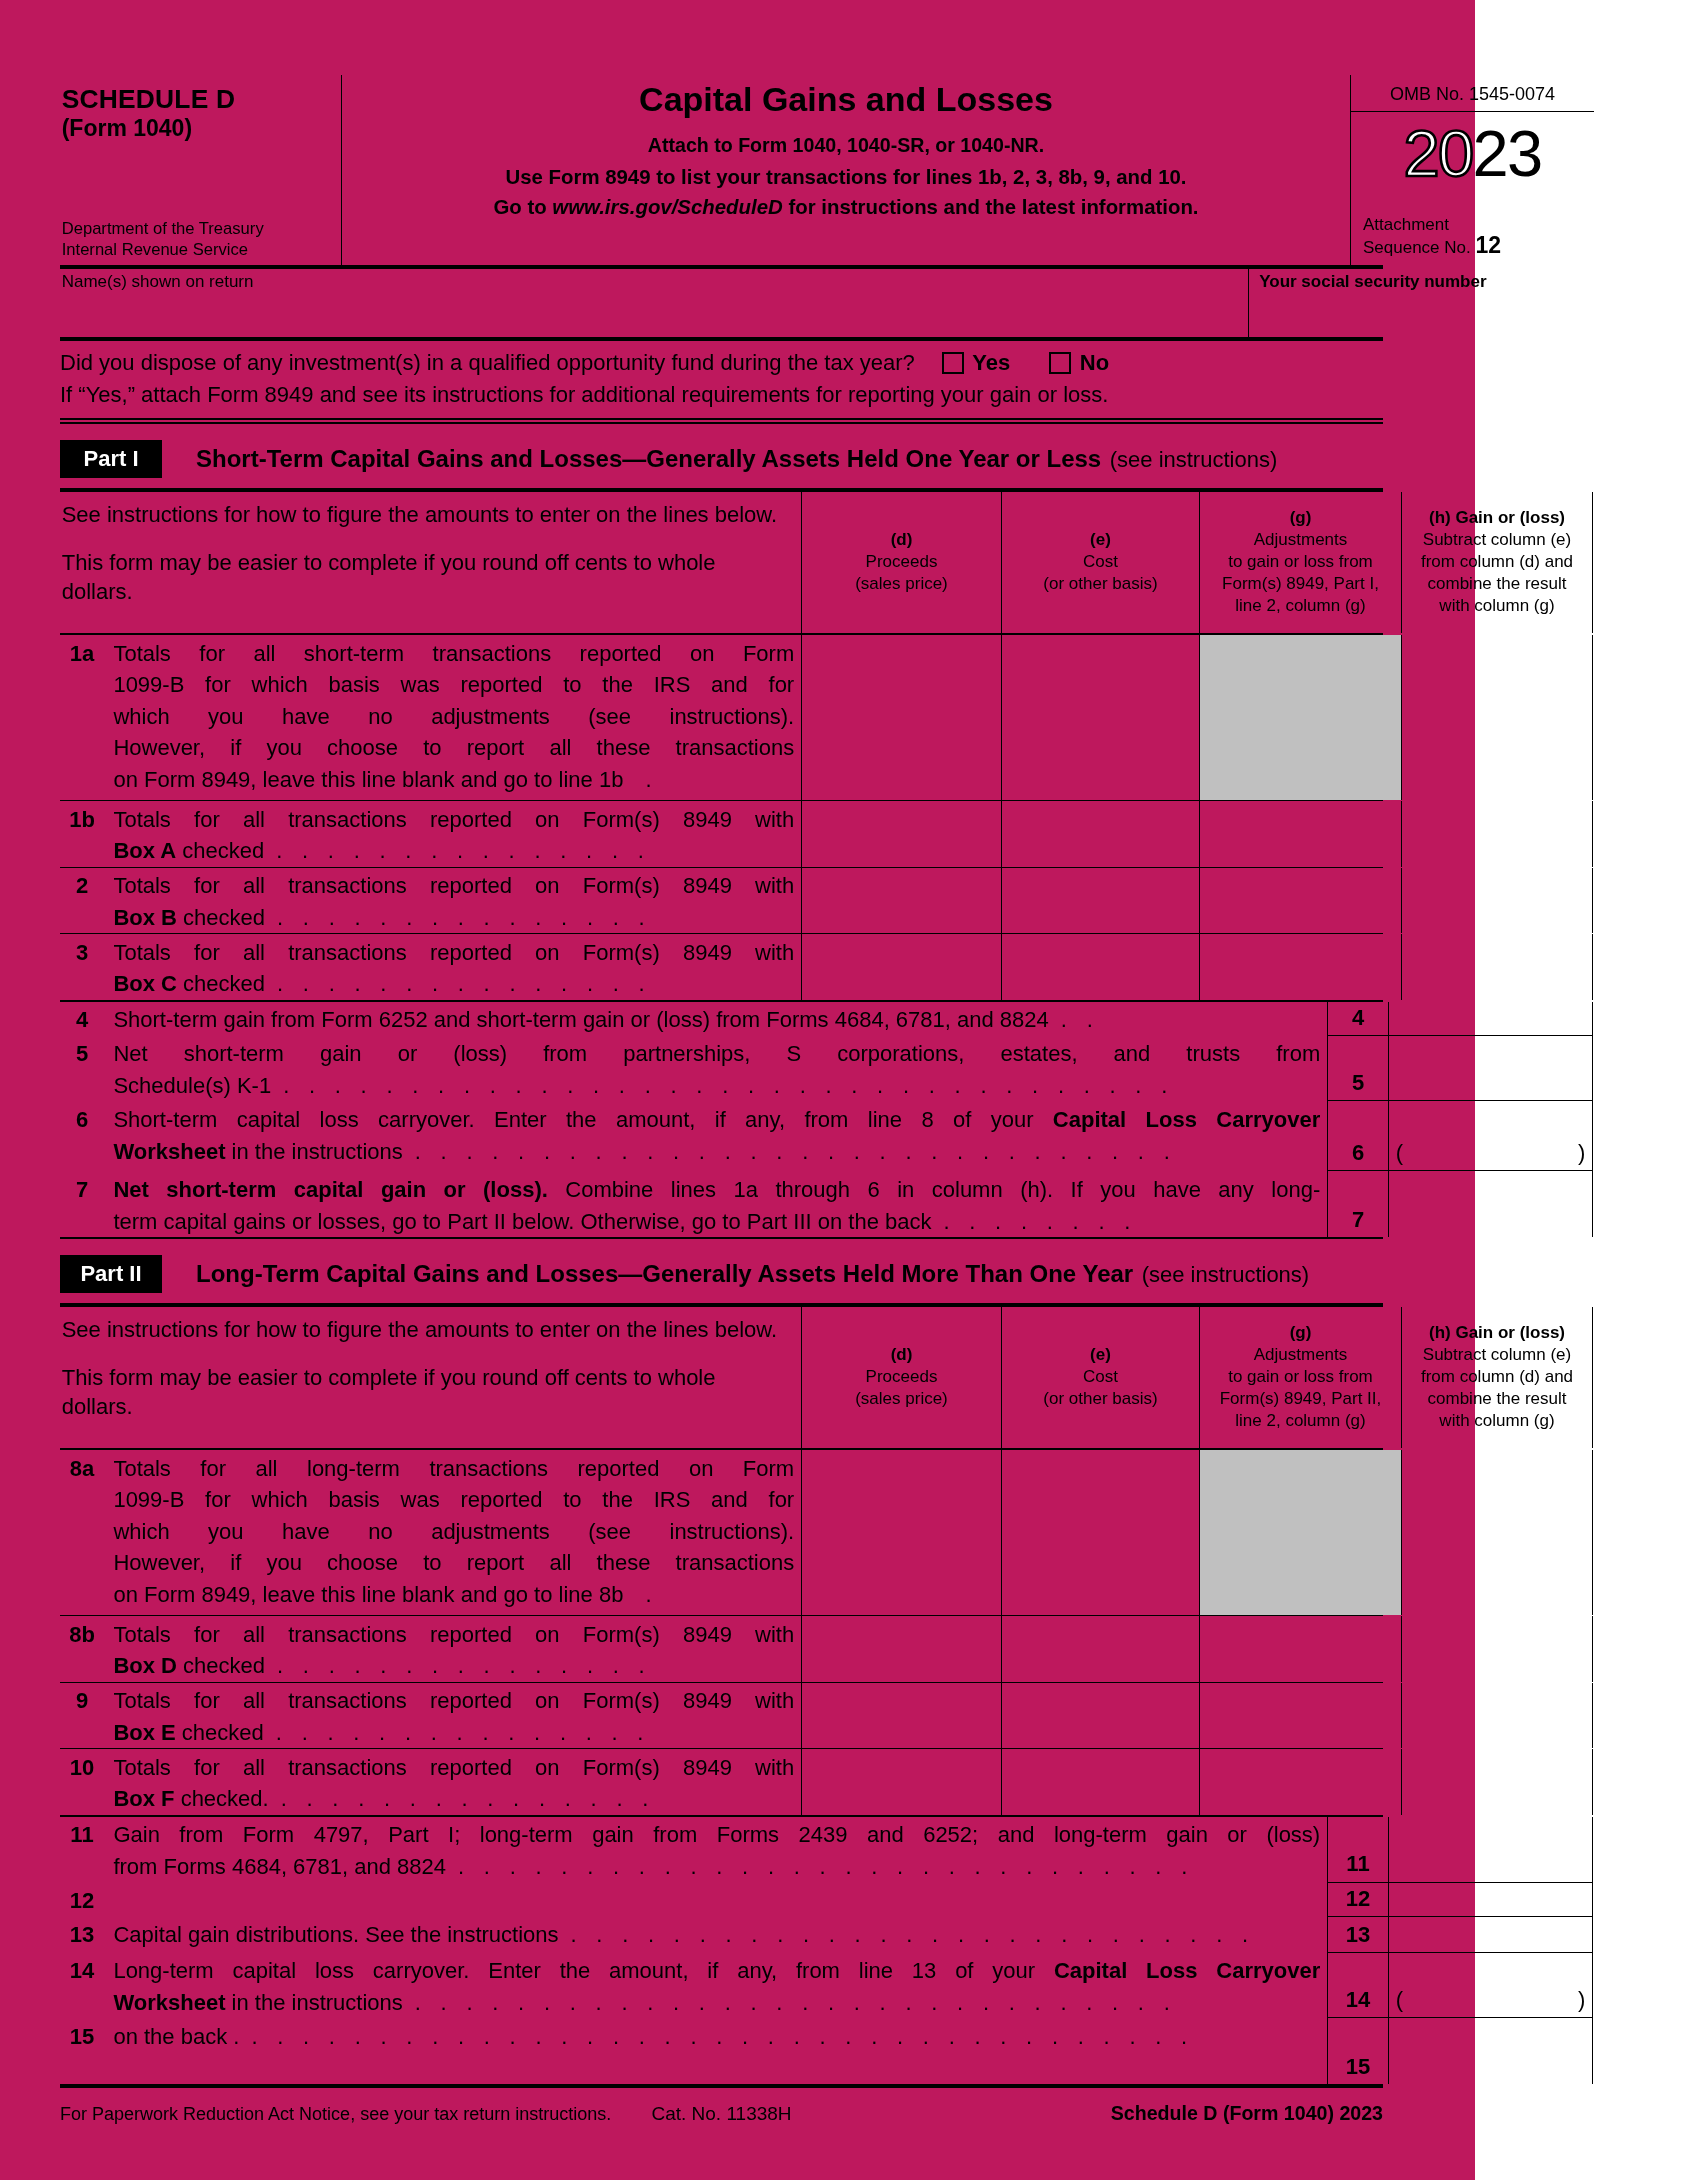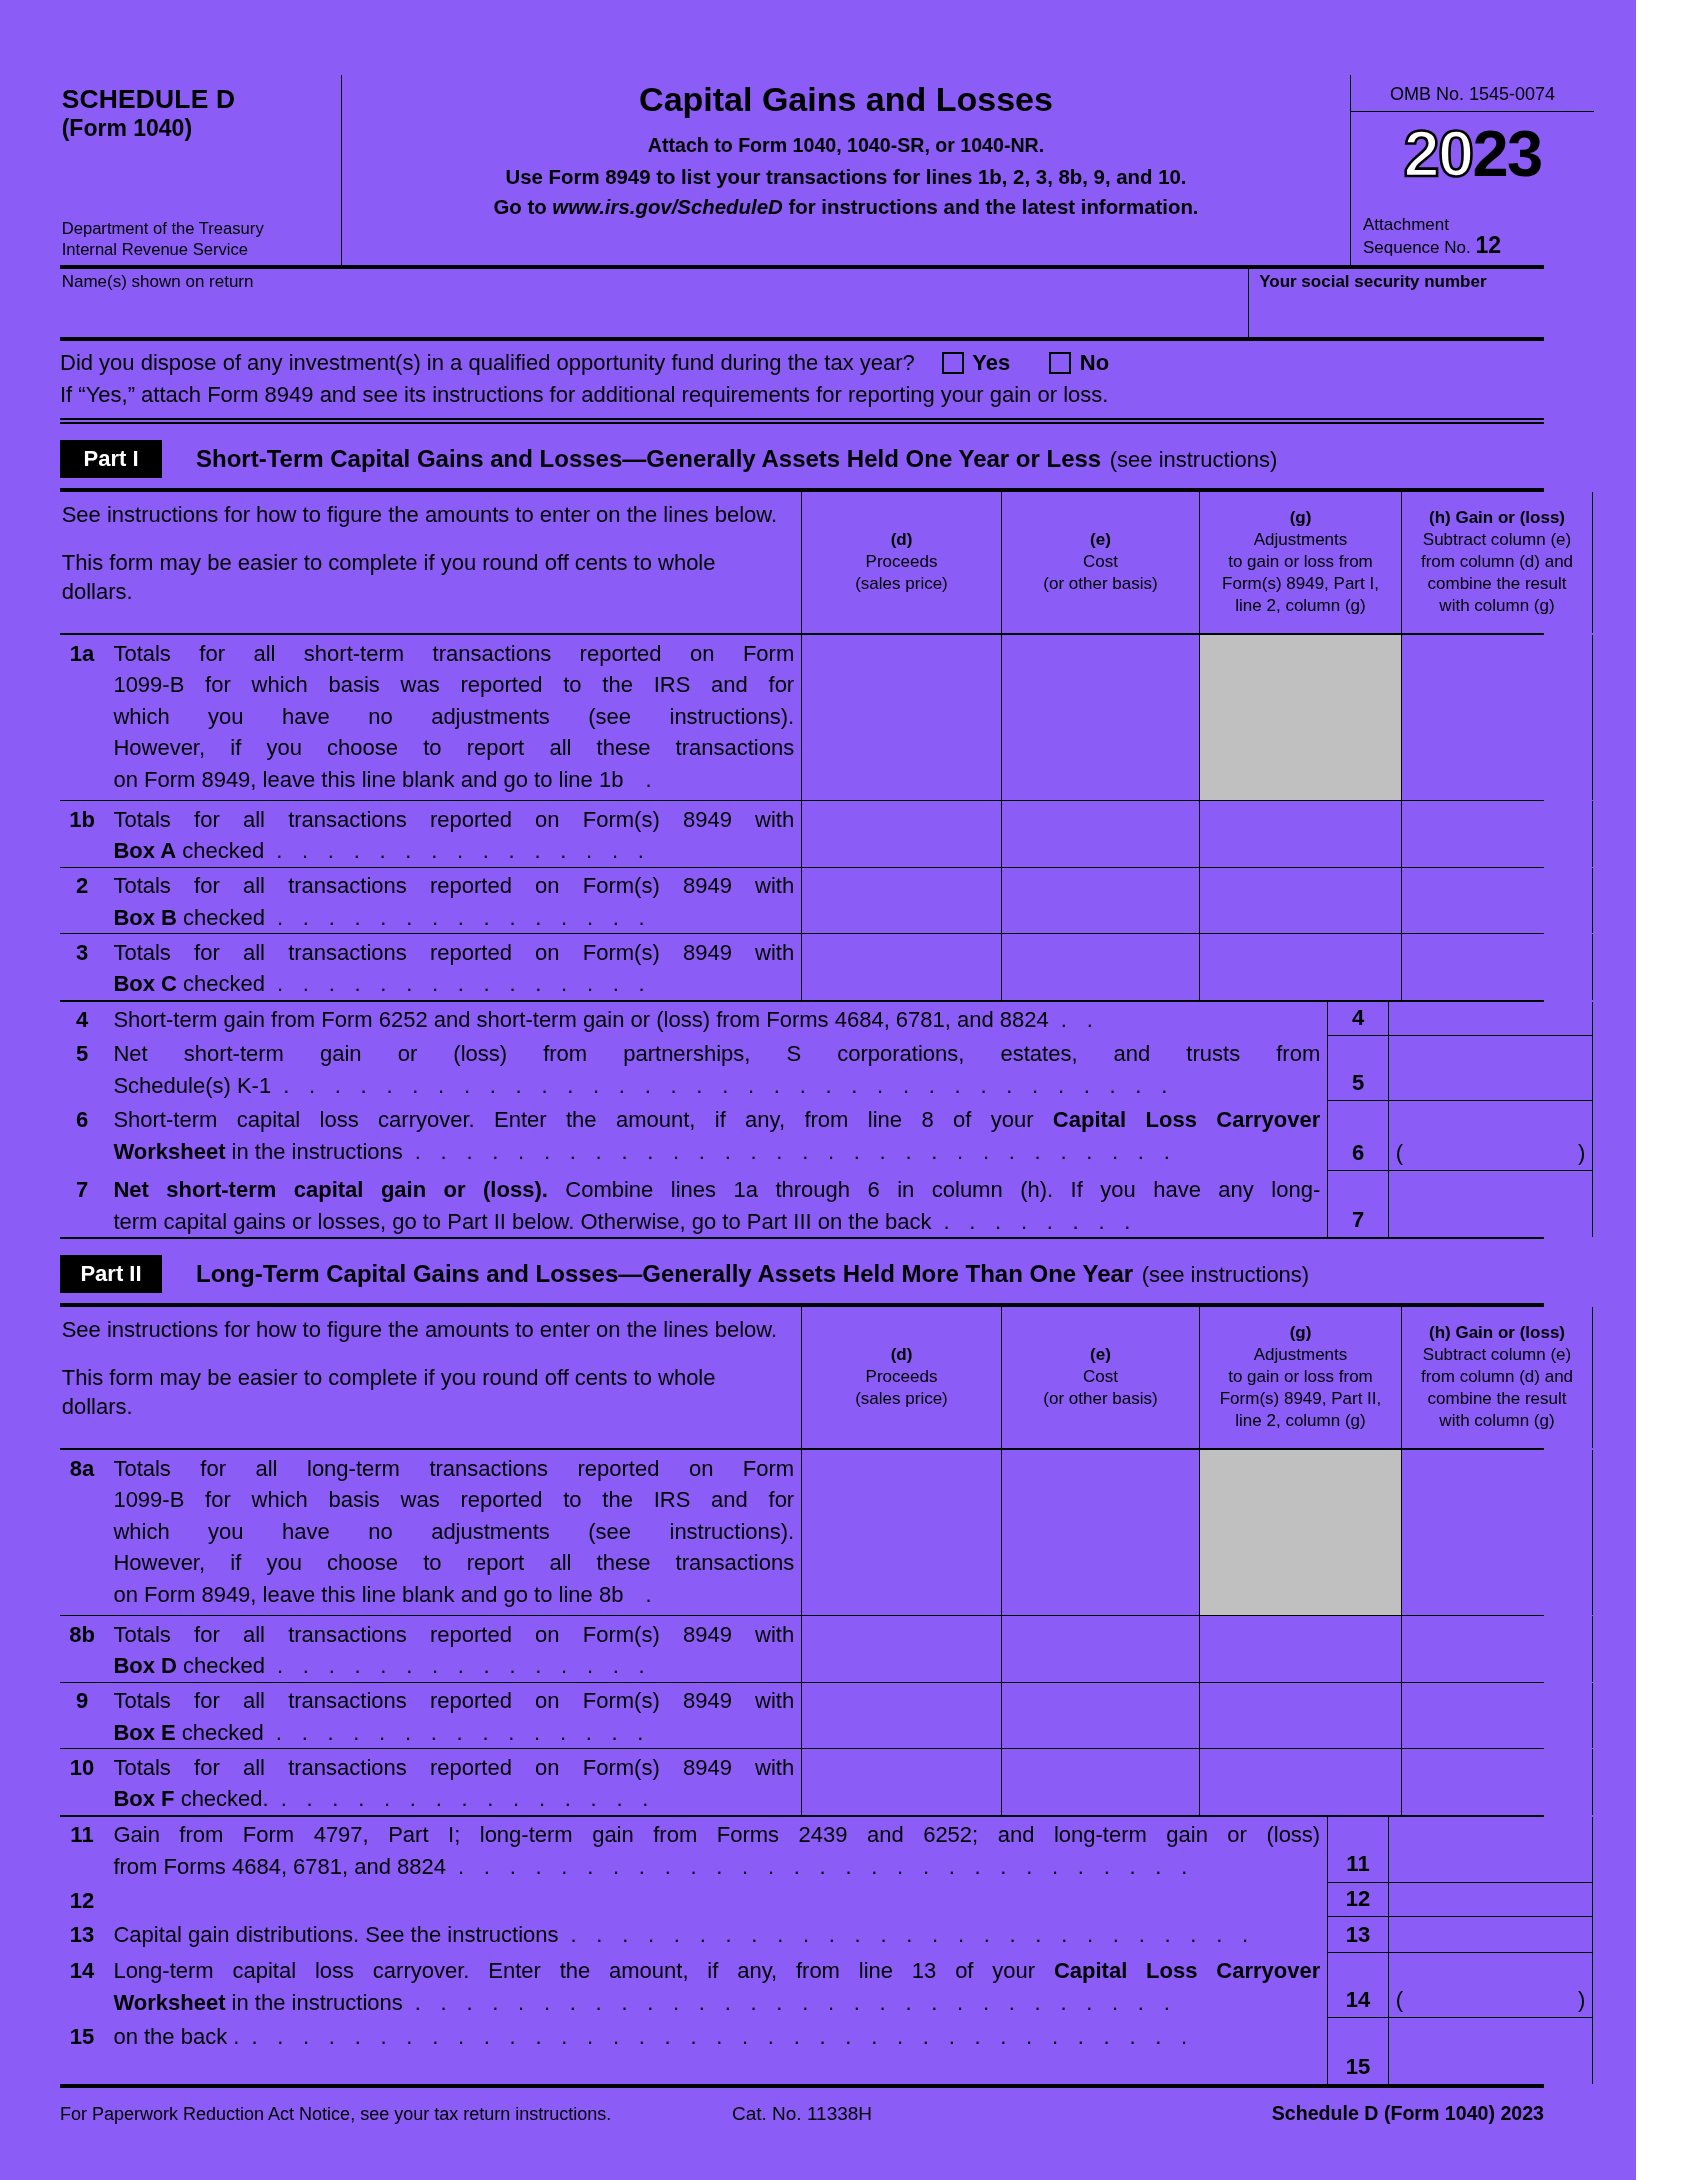--- a/index.html
+++ b/index.html
@@ -1,38 +1,38 @@
 <!DOCTYPE html>
 <html style="font-size:13.6px"><head>
 <meta charset="utf-8">
 <style>
   html,body{margin:0;padding:0;background:#fff;}
   .page{
-    position:relative;width:1636px;height:2181px;background:#8b5cf6;color:#000;
+    position:relative;width:1475px;height:2181px;background:#be185d;color:#000;
     font-family:"Liberation Sans",sans-serif;box-sizing:border-box;
     padding:75px 92px 0 60px;
   }
   .page *{box-sizing:border-box;}
   .b{font-weight:bold;}
   .i{font-style:italic;}
 
   
   .hdr{display:grid;grid-template-columns:282px 1009px 243px;border-bottom:4.3px solid #000;height:194px;}
   .h-left{display:flex;flex-direction:column;padding:10.2px 8.5px 5.1px 1.7px;border-right:1.7px solid #000;}
   .sched{font-size:26.4px;font-weight:bold;line-height:29px;letter-spacing:0.2px;}
   .formno{font-size:23px;font-weight:bold;line-height:29px;}
   .dept{margin-top:auto;font-size:16.6px;line-height:21px;}
   .h-center{text-align:center;padding-top:5.1px;border-right:1.7px solid #000;}
   .title{font-size:34px;font-weight:bold;line-height:39px;}
   .attach{font-size:19.6px;font-weight:bold;margin-top:15.3px;}
   .useline{font-size:20.4px;font-weight:bold;margin-top:8.5px;}
   .gotoline{font-size:20.4px;font-weight:bold;margin-top:6.8px;}
   .h-right{display:flex;flex-direction:column;}
   .omb{font-size:18px;text-align:center;padding:8.5px 3.4px 6.8px;border-bottom:1.7px solid #000;}
-  .year{text-align:center;margin-top:8.5px;font-size:65px;font-weight:bold;line-height:66px;letter-spacing:-1.7px;}
+  .year{text-align:center;margin-top:8.5px;font-size:65px;font-weight:normal;line-height:66px;letter-spacing:-1.7px;}
   .yr-outline{color:#fff;-webkit-text-stroke:2.6px #000;text-shadow:0 0 0.9px #000;}
   .attseq{margin-top:auto;padding:0 0 6.8px 12px;font-size:17px;line-height:21px;}
   .seqno{font-size:23px;}
 
   
   .namerow{display:grid;grid-template-columns:1188px 345px;height:72px;border-bottom:4.3px solid #000;}
   .namecell{padding:3.4px 5.1px 0 1.7px;font-size:17px;}
   .ssncell{border-left:1.7px solid #000;padding:3.4px 5.1px 0 10.2px;font-size:17px;font-weight:bold;}
 
   

